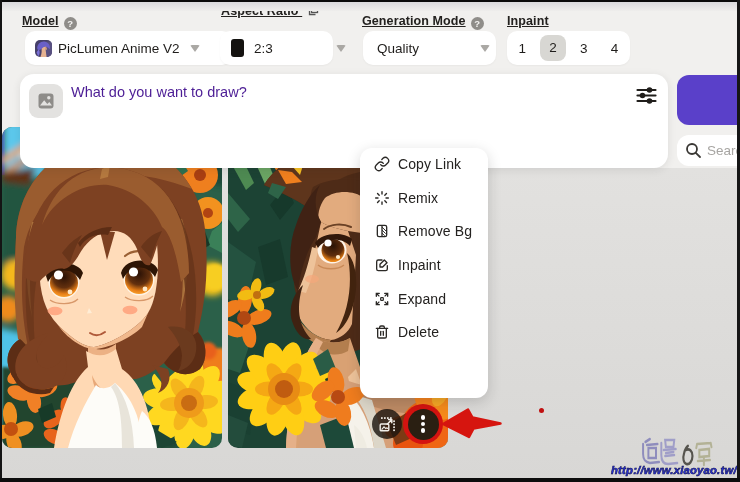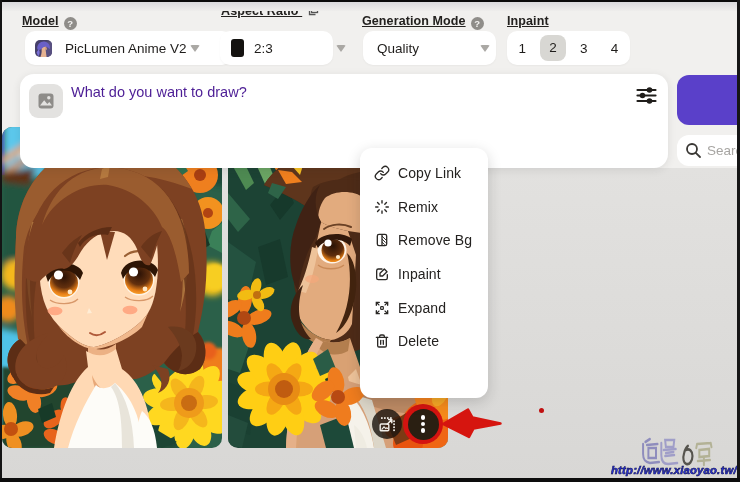--- a/index.html
+++ b/index.html
@@ -22,21 +22,21 @@
   
   #card{left:20px;top:74px;width:648px;height:94px;background:#fff;border-radius:14px;box-shadow:0 2px 8px rgba(40,40,40,.10);z-index:10;}
   #imgbtn{left:29px;top:84px;width:34px;height:34px;background:#e3e2e0;border-radius:9px;z-index:11;display:flex;align-items:center;justify-content:center;}
   #placeholder{left:71px;top:84px;font-size:14.5px;color:#4c1d95;z-index:11;}
   
   #genbtn{left:677px;top:75px;width:63px;height:50px;background:#5a40c9;border-radius:12px 0 0 12px;z-index:10;}
   #search{left:677px;top:135px;width:63px;height:31px;background:#fff;border-radius:12px 0 0 12px;z-index:10;display:flex;align-items:center;overflow:hidden;}
   #search span{font-size:13.5px;color:#a7a5a2;margin-left:5px;}
   
   #menu{left:360px;top:148px;width:128px;height:250px;background:#fff;border-radius:12px;box-shadow:0 4px 14px rgba(30,30,30,.18);z-index:30;padding:8px 0;box-sizing:border-box;}
-  .mitem{display:flex;align-items:center;height:33.7px;padding-left:14px;}
+  .mitem{display:flex;height:33.7px;padding-left:14px;}
   .mitem svg{width:16px;height:16px;flex:0 0 16px;}
   .mitem span{font-size:14px;color:#242220;margin-left:8px;letter-spacing:.1px;}
   
   #img1{left:2px;top:127px;width:220px;height:321px;border-radius:10px;overflow:hidden;z-index:1;}
   #img2{left:228px;top:127px;width:220px;height:321px;border-radius:10px;overflow:hidden;z-index:1;}
   
   #upbtn{left:372px;top:409px;width:30px;height:30px;border-radius:50%;background:rgba(28,22,16,.82);z-index:20;display:flex;align-items:center;justify-content:center;}
   #dotbtn{left:403px;top:404px;width:40px;height:40px;border-radius:50%;background:#d41310;z-index:20;display:flex;align-items:center;justify-content:center;}
   #dotbtn .inner{width:31px;height:31px;border-radius:50%;background:#2a1f12;display:flex;flex-direction:column;align-items:center;justify-content:center;gap:2.2px;}
   #dotbtn .d{width:4.4px;height:4.4px;border-radius:50%;background:#fff;}
@@ -54,21 +54,21 @@
   <div class="abs lbl" style="left:22px;top:14px;">Model<span class="qicon">?</span></div>
   <div class="abs lbl" style="left:221px;top:4px;">Aspect Ratio
     <svg width="13" height="13" viewBox="0 0 13 13" style="vertical-align:-2px;margin-left:5px">
       <path d="M2.5 4.5 L2.5 10.5 L8.5 10.5" fill="none" stroke="#555" stroke-width="1.3"></path>
       <rect x="4.5" y="2.5" width="6" height="6" fill="none" stroke="#555" stroke-width="1.3"></rect>
     </svg>
   </div>
   <div class="abs lbl" style="left:362px;top:14px;">Generation Mode<span class="qicon">?</span></div>
   <div class="abs lbl" style="left:507px;top:14px;">Inpaint</div>
 
-  <div class="abs dd" style="left:25px;top:31px;width:207px;gap:7px;">
+  <div class="abs dd" style="left:25px;top:31px;width:207px;">
     <svg width="17" height="17" viewBox="0 0 22 22" style="margin-left:10px;border-radius:5px;">
       <rect width="22" height="22" fill="#46406a"></rect>
       <rect x="11" y="2" width="11" height="20" fill="#585080"></rect>
       <path d="M8 9 C9 13 9 17 7 22 L15 22 C14 16 14 12 13 8 Z" fill="#e5b291"></path>
       <path d="M3 12 C2 4 10 0 15 3 C19 5 20 9 19 12 C16 8 12 8 10 10 C8 12 6 14 3 12 Z" fill="#6a60c8"></path>
       <path d="M5 12 C7 16 6 19 4 21 L2 16 Z" fill="#7a70d8"></path>
       <path d="M13 8 C15 9 16 11 15 13 L13 12 Z" fill="#d8a080"></path>
     </svg>
     <span class="ddtext" style="margin-left:6px;">PicLumen Anime V2</span>
     <div class="caret" style="left:165px;top:14px;"></div>

